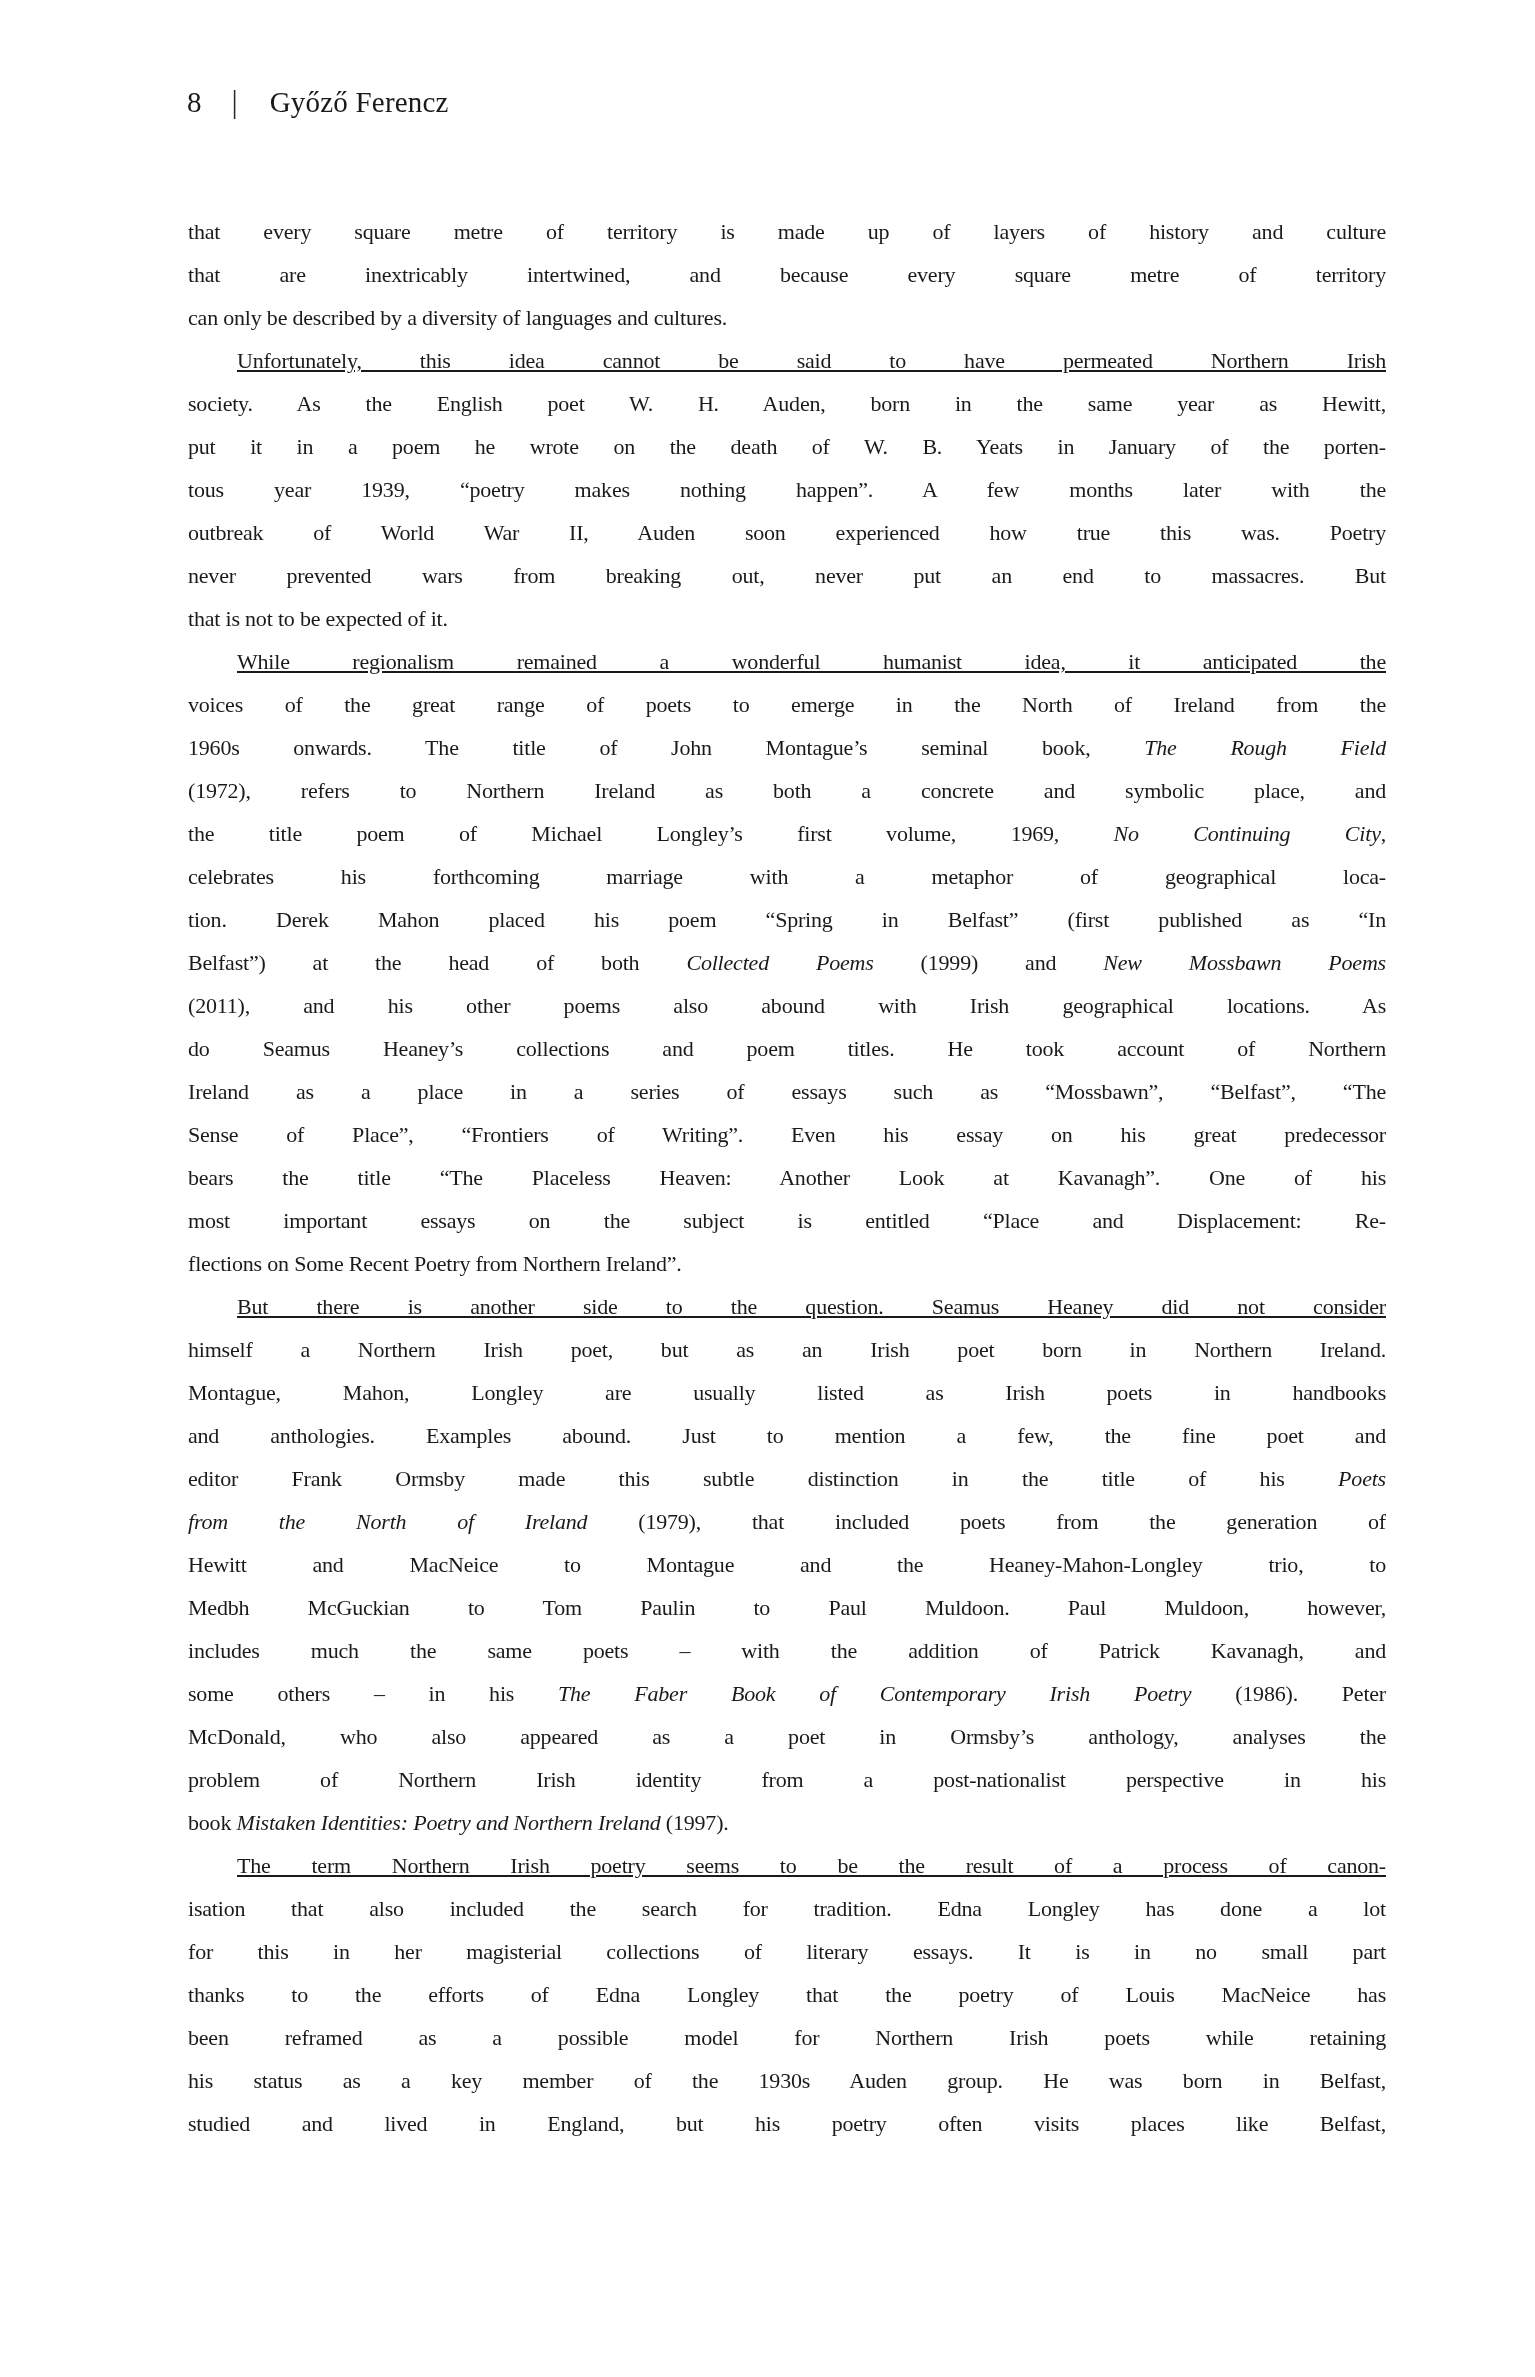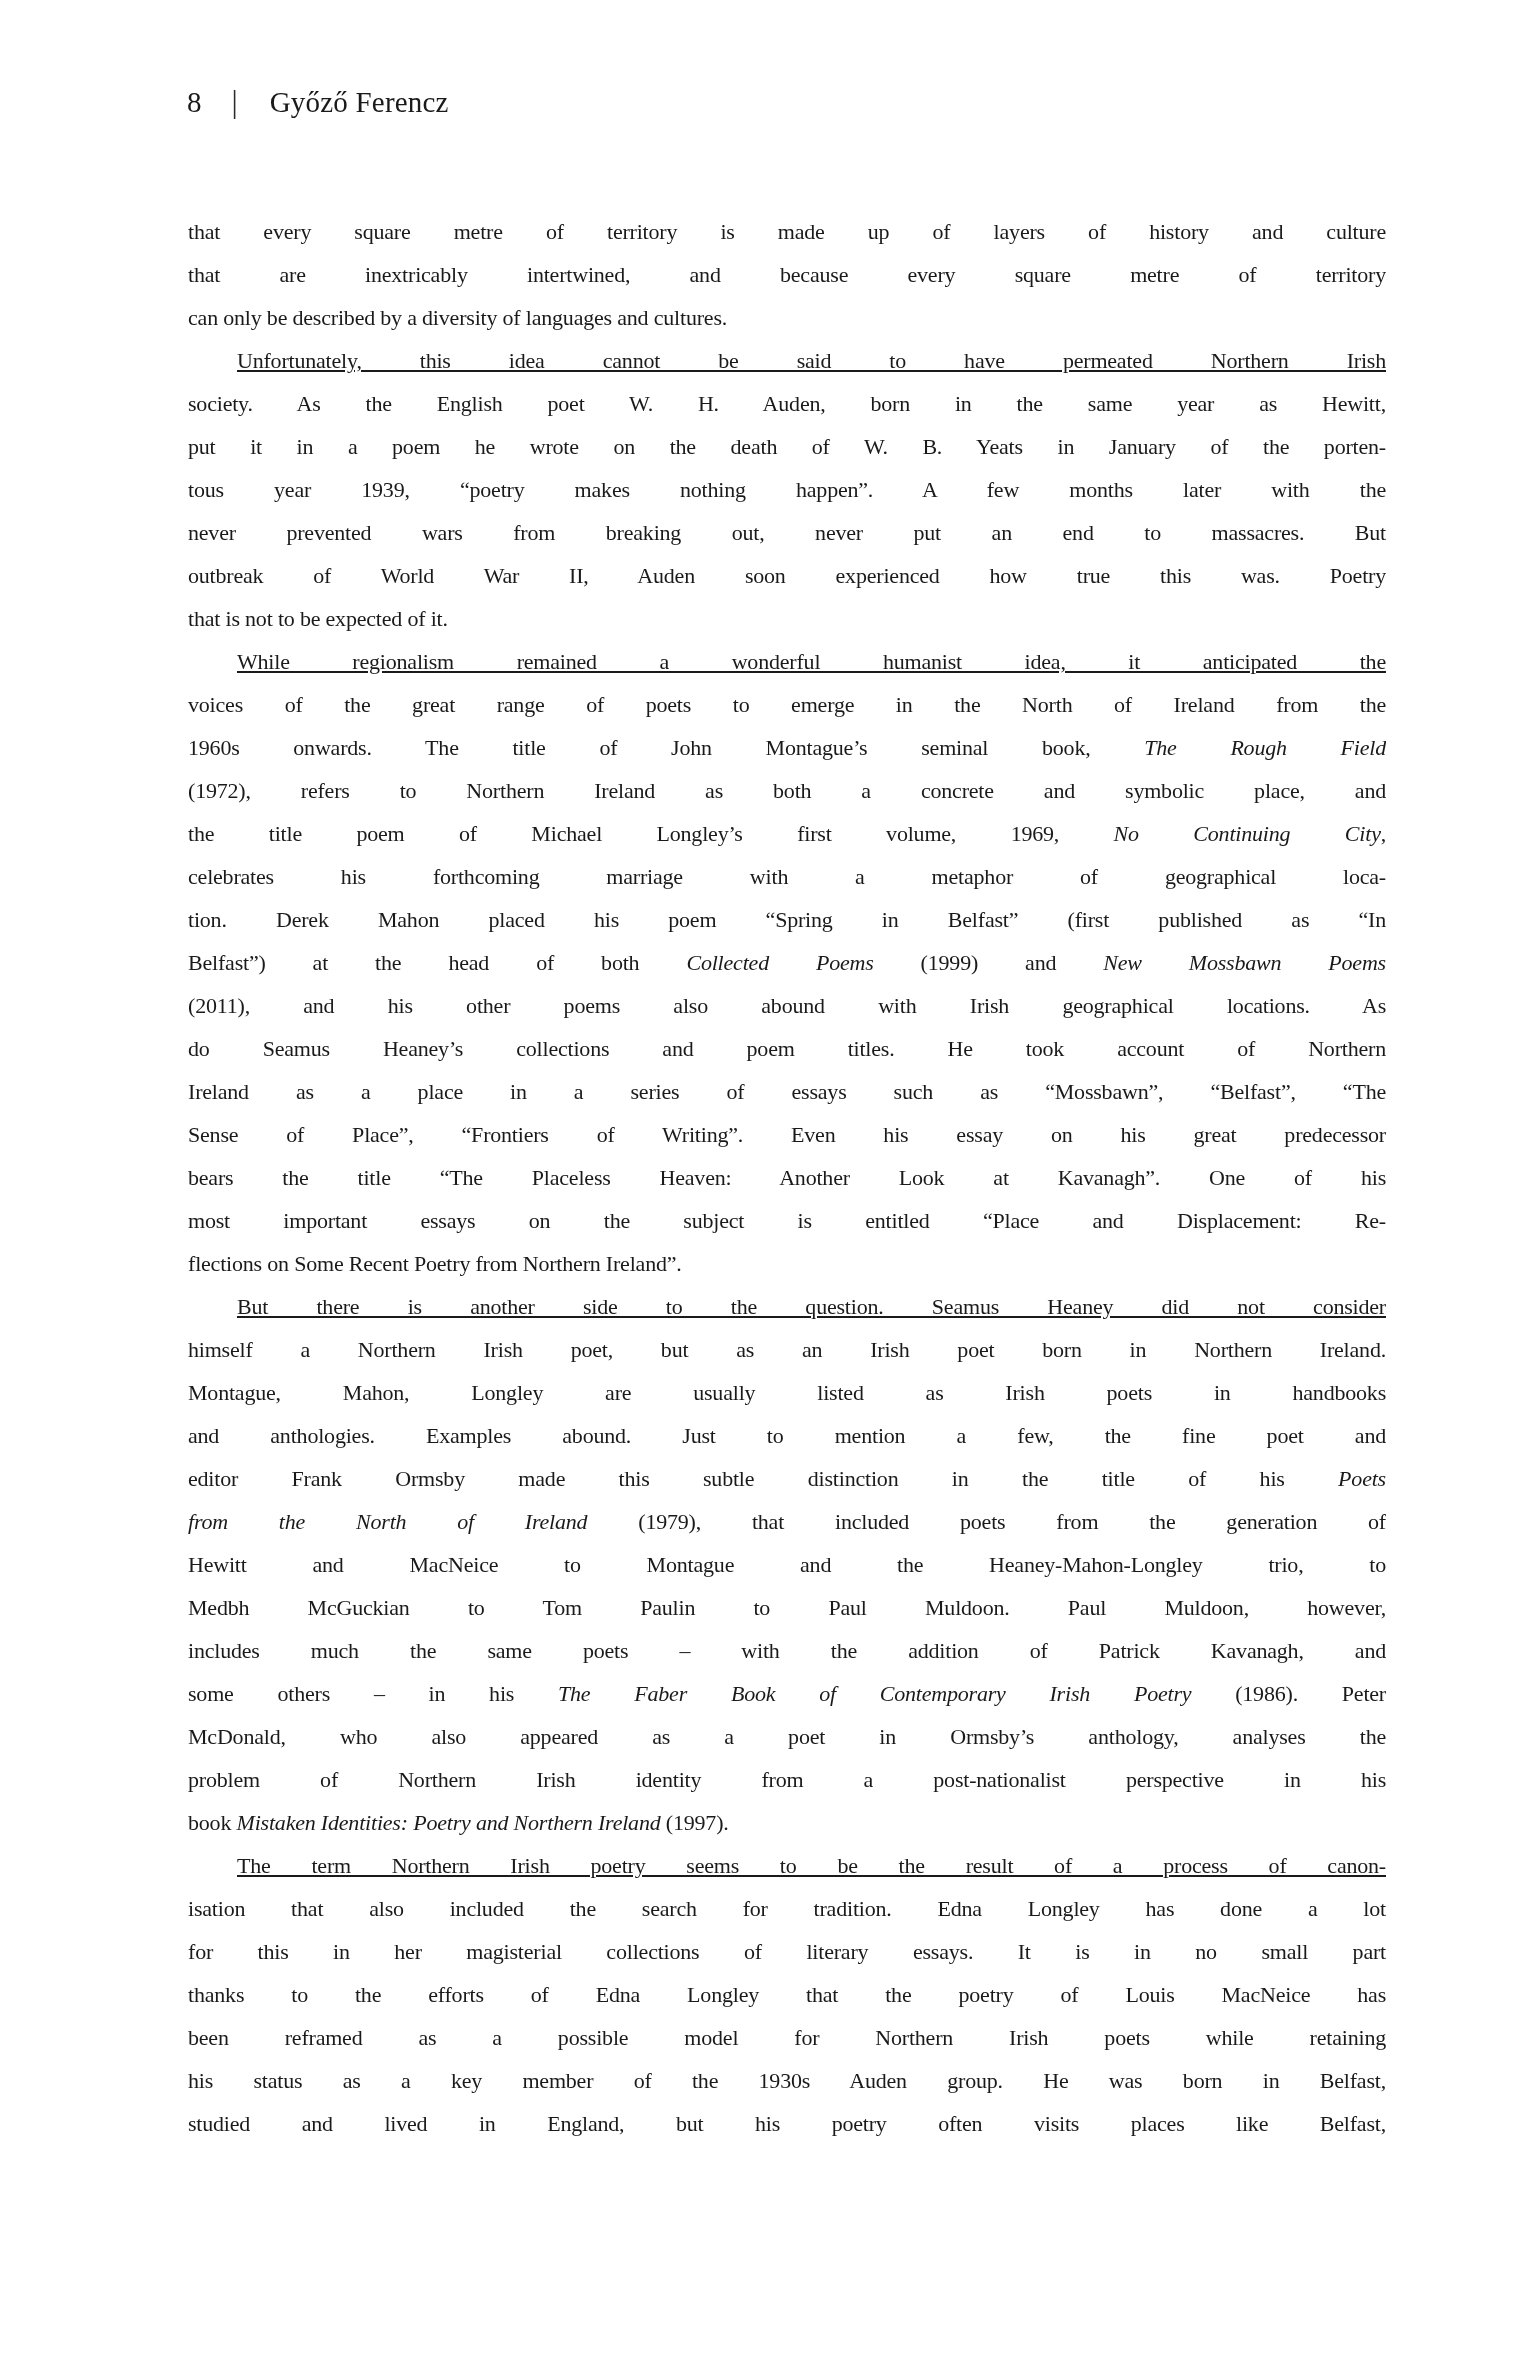--- a/index.html
+++ b/index.html
@@ -88,22 +88,22 @@
       <div class="para">
         <div class="line just"><span>that every square metre of territory is made up of layers of history and culture</span></div>
         <div class="line just"><span>that are inextricably intertwined, and because every square metre of territory</span></div>
         <div class="line endline"><span>can only be described by a diversity of languages and cultures.</span></div>
       </div>
       <div class="para">
         <div class="line just firstline-indent"><span>Unfortunately, this idea cannot be said to have permeated Northern Irish</span></div>
         <div class="line just"><span>society. As the English poet W. H. Auden, born in the same year as Hewitt,</span></div>
         <div class="line just"><span>put it in a poem he wrote on the death of W. B. Yeats in January of the porten-</span></div>
         <div class="line just"><span>tous year 1939, “poetry makes nothing happen”. A few months later with the</span></div>
+        <div class="line just"><span>outbreak of World War II, Auden soon experienced how true this was. Poetry</span></div>
         <div class="line just"><span>never prevented wars from breaking out, never put an end to massacres. But</span></div>
-        <div class="line just"><span>outbreak of World War II, Auden soon experienced how true this was. Poetry</span></div>
         <div class="line endline"><span>that is not to be expected of it.</span></div>
       </div>
       <div class="para">
         <div class="line just firstline-indent"><span>While regionalism remained a wonderful humanist idea, it anticipated the</span></div>
         <div class="line just"><span>voices of the great range of poets to emerge in the North of Ireland from the</span></div>
         <div class="line just"><span>1960s onwards. The title of John Montague’s seminal book, </span><em>The Rough Field</em></div>
         <div class="line just"><span>(1972), refers to Northern Ireland as both a concrete and symbolic place, and</span></div>
         <div class="line just"><span>the title poem of Michael Longley’s first volume, 1969, </span><em>No Continuing City</em><span>,</span></div>
         <div class="line just"><span>celebrates his forthcoming marriage with a metaphor of geographical loca-</span></div>
         <div class="line just"><span>tion. Derek Mahon placed his poem “Spring in Belfast” (first published as “In</span></div>

